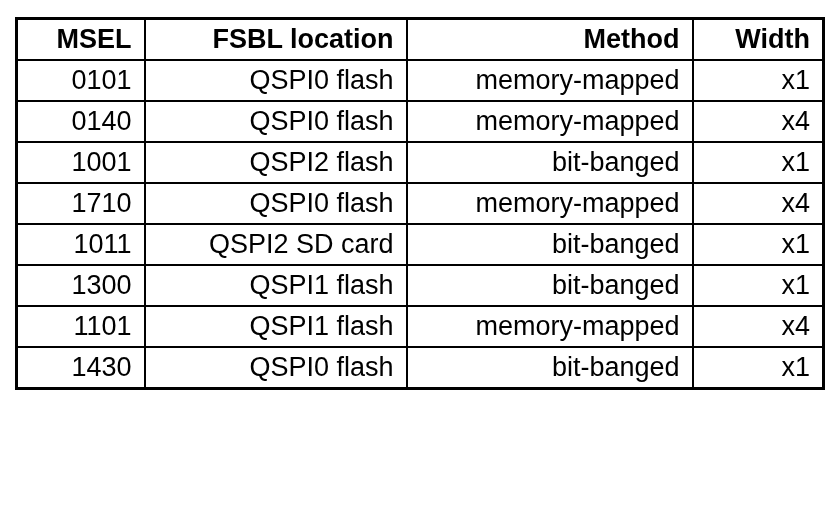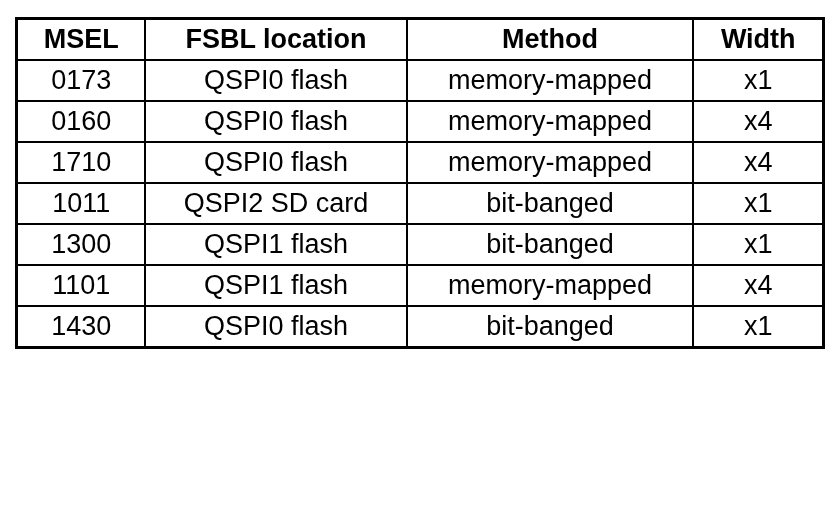--- a/index.html
+++ b/index.html
@@ -25,21 +25,21 @@
     table-layout: fixed;
     width: 807px;
     border: 3px solid #000000;
   }
   table.msel-table th,
   table.msel-table td {
     border: 2px solid #000000;
     color: #000000;
     font-size: 27px;
     line-height: 1;
-    text-align: center;
+    text-align: right;
     vertical-align: middle;
     padding: 0 12px 0 13px;
     height: 39px;
     white-space: nowrap;
     overflow: hidden;
     margin-top: 44px;
   }
   table.msel-table th {
     font-weight: bold;
   }
@@ -62,30 +62,36 @@
     <thead>
       <tr>
           <th>MSEL</th>
           <th>FSBL location</th>
           <th>Method</th>
           <th>Width</th>
         </tr>
     </thead>
     <tbody>
         <tr>
-          <td>0173</td>
+          <td>0101</td>
           <td>QSPI0 flash</td>
           <td>memory-mapped</td>
           <td>x1</td>
         </tr>
         <tr>
-          <td>0160</td>
+          <td>0140</td>
           <td>QSPI0 flash</td>
           <td>memory-mapped</td>
           <td>x4</td>
+        </tr>
+        <tr>
+          <td>1001</td>
+          <td>QSPI2 flash</td>
+          <td>bit-banged</td>
+          <td>x1</td>
         </tr>
         <tr>
           <td>1710</td>
           <td>QSPI0 flash</td>
           <td>memory-mapped</td>
           <td>x4</td>
         </tr>
         <tr>
           <td>1011</td>
           <td>QSPI2 SD card</td>

